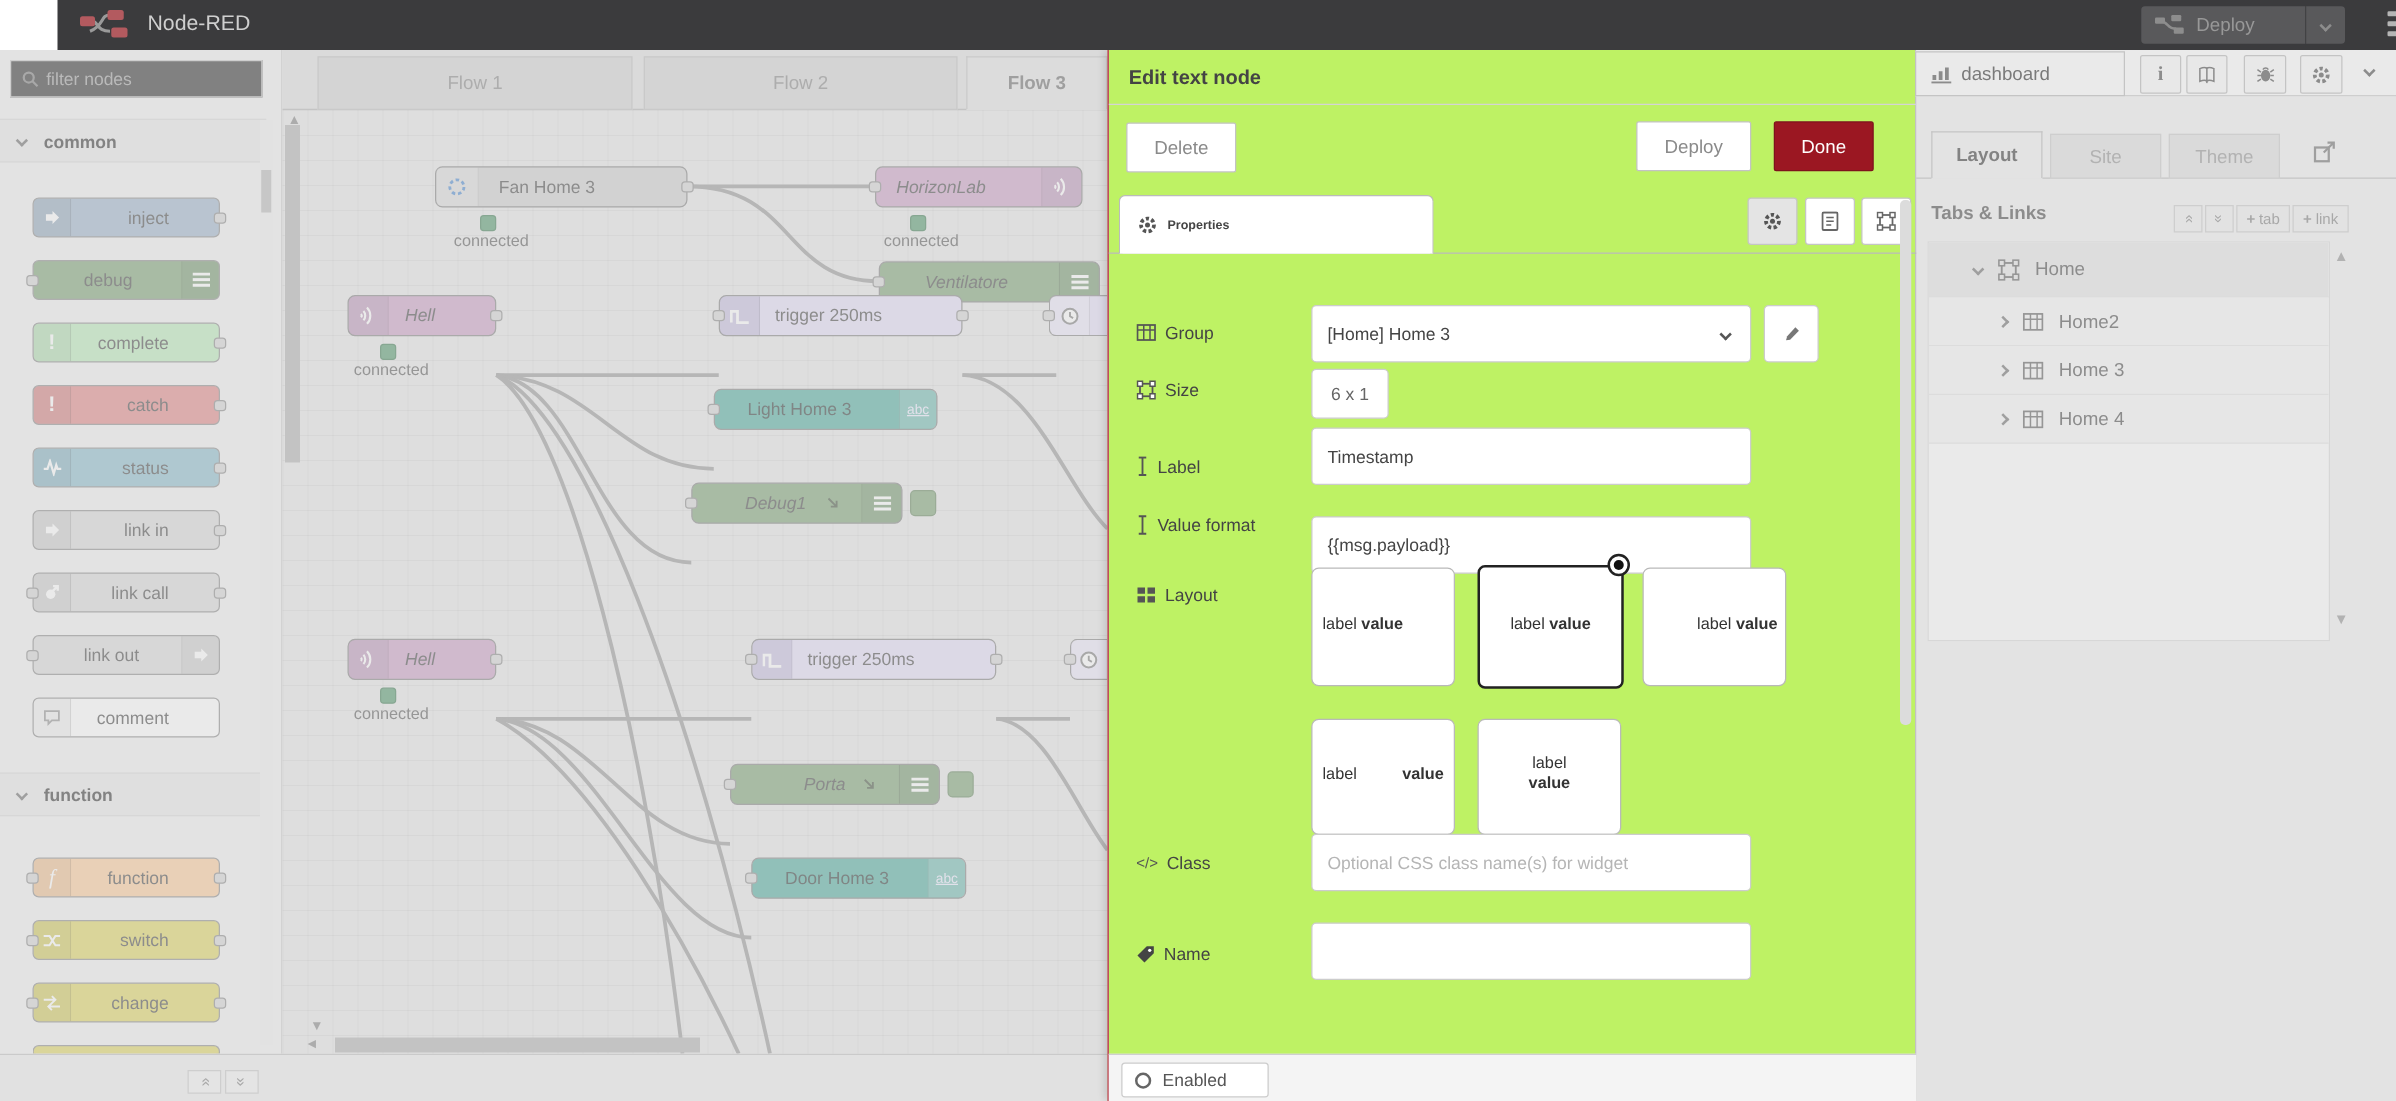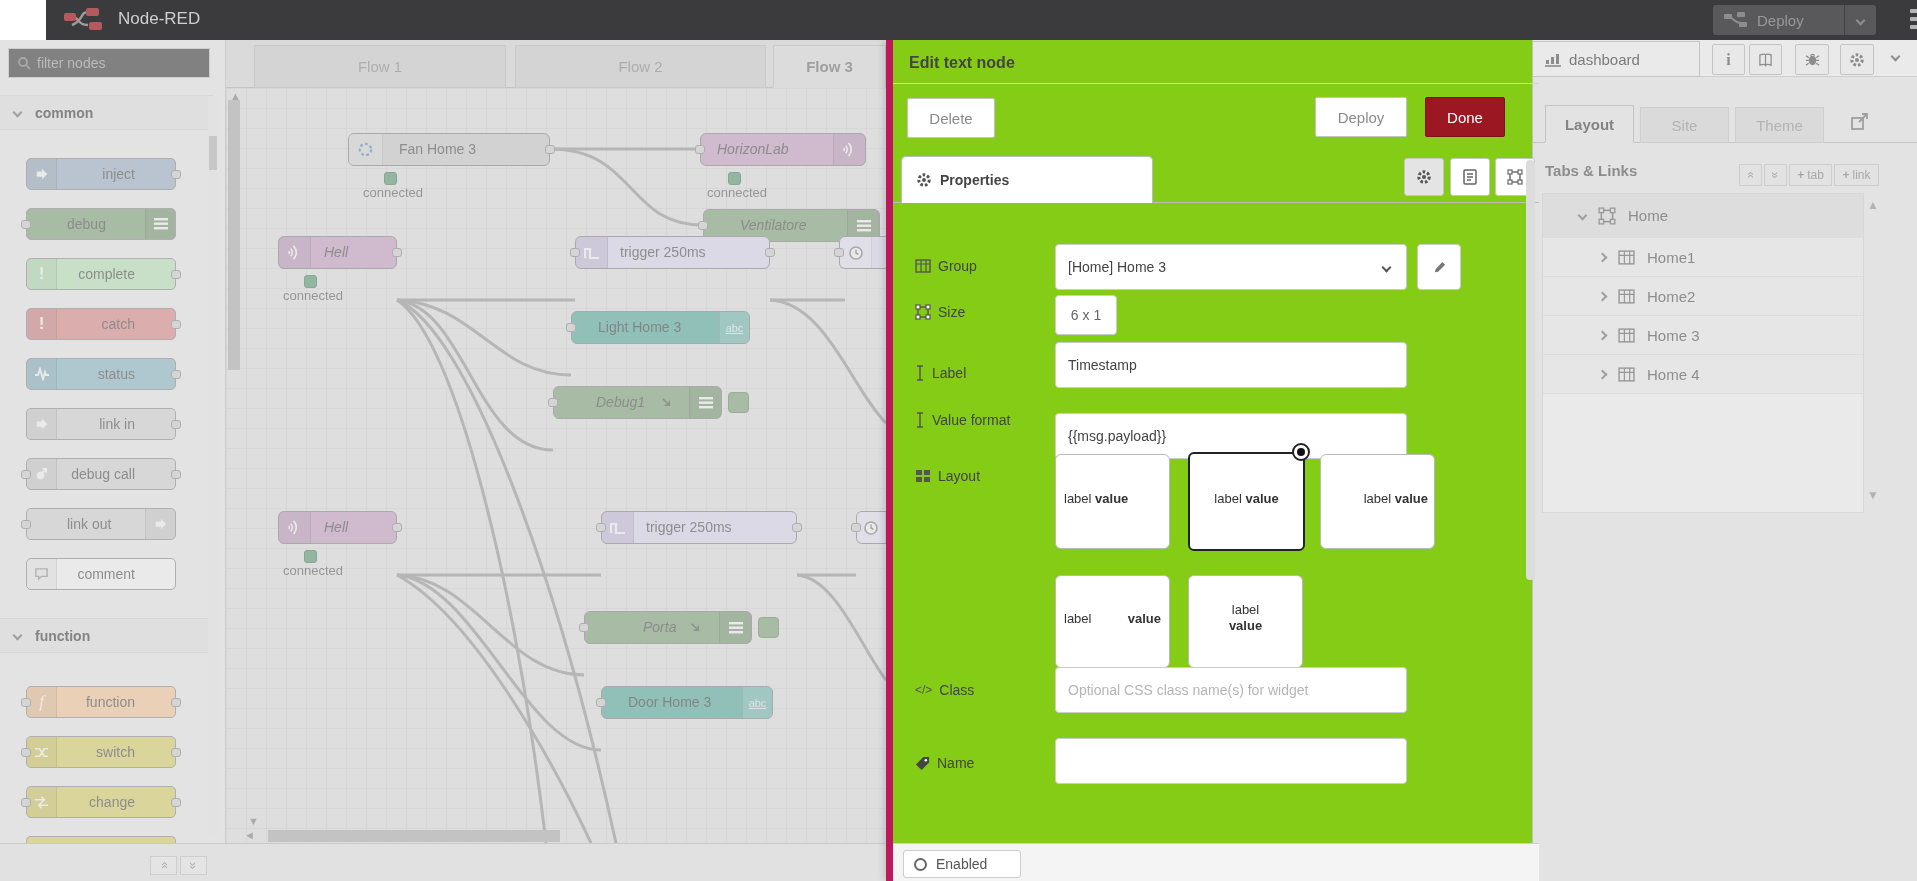--- a/index.html
+++ b/index.html
@@ -72,30 +72,30 @@
   
   #wfooter { position:absolute; left:0; top:843px; width:886px; height:38px; background:#efefef;
              border-top:1px solid #c5c5c5; }
   .foot-btn { position:absolute; top:12px; width:27px; height:19px; border:1px solid #ccc; background:#f5f5f5;
               color:#8a8a8a; font-size:13px; display:flex; align-items:center; justify-content:center; }
 
   
   .shade { position:absolute; top:40px; height:841px; background:rgba(209,209,209,0.45); z-index:5; pointer-events:none; }
 
   
-  #tray { position:absolute; left:886px; top:40px; width:646px; height:841px; background:#84cc16;
-          border-left:7px solid #be185d; box-shadow:-3px 0 6px rgba(0,0,0,0.12); z-index:10; }
+  #tray { position:absolute; left:886px; top:40px; width:646px; height:841px; background:#bef264;
+          border-left:1px solid #be185d; box-shadow:-3px 0 6px rgba(0,0,0,0.12); z-index:10; }
   #tray-title { position:absolute; left:16px; top:14px; font-size:16px; font-weight:bold; color:#444; }
   #tray-hline { position:absolute; left:0; top:43px; width:646px; border-top:1px solid #d4d4d4; }
   .tray-btn { position:absolute; height:40px; border:1px solid #c3c3c3; border-radius:2px; background:#fff;
               color:#8a8a8a; font-size:15px; display:flex; align-items:center; justify-content:center; cursor:pointer; }
   #btn-done { background:#9b1722; border-color:#7e121c; color:#fff; }
   #prop-tab { position:absolute; left:8px; top:116px; width:252px; height:47px; background:#fff;
               border:1px solid #bbb; border-bottom:none; border-radius:5px 5px 0 0; z-index:2;
-              display:flex; align-items:center; font-weight:bold; color:#444; font-size:14px; }
+              display:flex; align-items:center; font-weight:bold; color:#444; font-size:10px; }
   #prop-tab svg { margin:0 8px 0 14px; }
   #tab-rule { position:absolute; left:0; top:162px; width:646px; border-top:1px solid #bbb; }
   .mini-btn { position:absolute; top:118px; width:40px; height:38px; border:1px solid #c5c5c5; border-radius:3px;
               background:#fff; display:flex; align-items:center; justify-content:center; cursor:pointer; }
   .mini-btn.active { background:#e4e4e4; }
   .frow-label { position:absolute; left:22px; display:flex; align-items:center; color:#444; font-size:14px; }
   .frow-label svg, .frow-label .codeico { margin-right:7px; }
   .tinput { position:absolute; left:162px; width:352px; height:46px; border:1px solid #ccc; border-radius:4px;
             font-size:14px; color:#444; padding:0 12px; font-family:"Liberation Sans",sans-serif; }
   .tinput::placeholder { color:#b5b5b5; }
@@ -256,21 +256,21 @@
     <span class="nlabel" style="right:40px">link in</span>
     <span class="port out"></span>
   </div>
   <div class="pal-node" style="top:418px;background:#ddd">
     <span class="licon l">
       <svg width="15" height="15" viewBox="0 0 16 16">
           <circle cx="7" cy="9" r="4" fill="#fff"></circle>
           <path d="M8 7l5-5M9 2h4v4" stroke="#fff" stroke-width="2" fill="none"></path>
         </svg>
       </span>
-    <span class="nlabel" style="right:40px">debug call</span>
+    <span class="nlabel" style="right:40px">link call</span>
     <span class="port in"></span>
       <span class="port out"></span>
   </div>
   <div class="pal-node" style="top:468px;background:#ddd">
     <span class="licon r">
       <svg width="14" height="14" viewBox="0 0 16 16">
           <path d="M2 5h6V2l6 6-6 6v-3H2z" fill="#fff"></path>
         </svg>
       </span>
     <span class="nlabel" style="left:40px">link out</span>
@@ -765,42 +765,34 @@
         <rect x="11" y="11" width="4" height="4" fill="#e7e7e7" stroke="#666" stroke-width="1.1"></rect>
         </svg>
       <span>Home</span>
     </div>
     <div class="tree-row child" style="padding-left:56px">
       <span class="chev right"></span>
       <svg width="17" height="15" viewBox="0 0 16 14">
         <rect x="1" y="1" width="14" height="12" stroke="#666" stroke-width="1.3" fill="none"></rect>
         <path d="M1 5h14M6 1v12M11 1v12" stroke="#666" stroke-width="1.1"></path>
         </svg>
-      <span>Home1</span>
+      <span>Home2</span>
     </div>
     <div class="tree-row child" style="padding-left:56px">
       <span class="chev right"></span>
       <svg width="17" height="15" viewBox="0 0 16 14">
         <rect x="1" y="1" width="14" height="12" stroke="#666" stroke-width="1.3" fill="none"></rect>
         <path d="M1 5h14M6 1v12M11 1v12" stroke="#666" stroke-width="1.1"></path>
         </svg>
-      <span>Home2</span>
+      <span>Home 3</span>
     </div>
     <div class="tree-row child" style="padding-left:56px">
       <span class="chev right"></span>
       <svg width="17" height="15" viewBox="0 0 16 14">
         <rect x="1" y="1" width="14" height="12" stroke="#666" stroke-width="1.3" fill="none"></rect>
         <path d="M1 5h14M6 1v12M11 1v12" stroke="#666" stroke-width="1.1"></path>
         </svg>
-      <span>Home 3</span>
-    </div>
-    <div class="tree-row child" style="padding-left:56px">
-      <span class="chev right"></span>
-      <svg width="17" height="15" viewBox="0 0 16 14">
-        <rect x="1" y="1" width="14" height="12" stroke="#666" stroke-width="1.3" fill="none"></rect>
-        <path d="M1 5h14M6 1v12M11 1v12" stroke="#666" stroke-width="1.1"></path>
-        </svg>
       <span>Home 4</span>
     </div>
   </div>
   <div id="tree-scroll-up">▲</div>
   <div id="tree-scroll-dn">▼</div>
 </div>
 
 </body></html>

